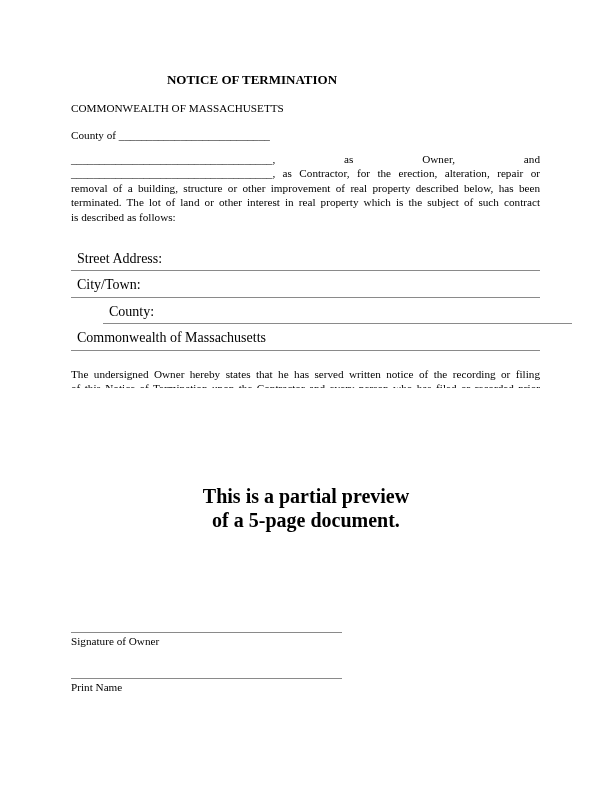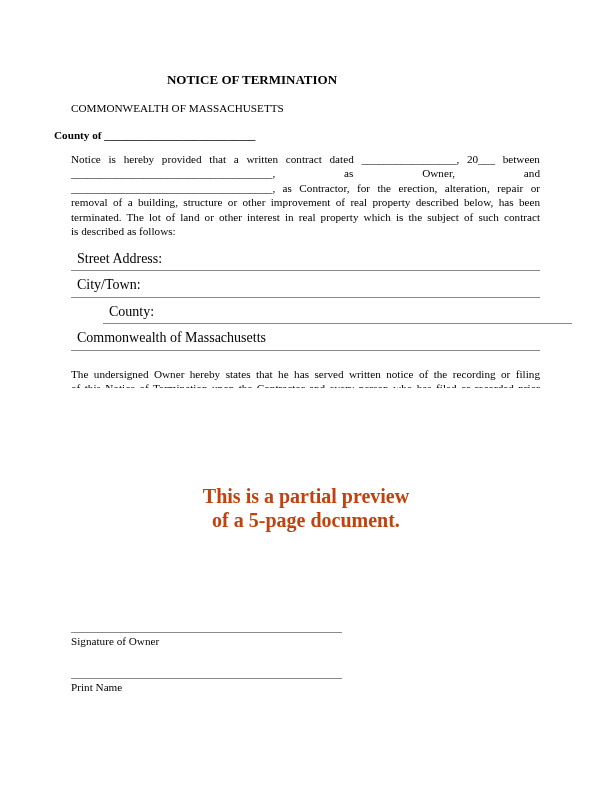--- a/index.html
+++ b/index.html
@@ -2,21 +2,21 @@
 <html><head>
 <meta charset="utf-8">
 <style>
   html, body { margin: 0; padding: 0; background: #ffffff; }
   body { width: 612px; height: 792px; position: relative; overflow: hidden;
          font-family: "Liberation Serif", "DejaVu Serif", serif; color: #000; }
   .abs { position: absolute; }
   .title { left: 0; width: 504px; top: 72px; text-align: center; font-weight: bold; font-size: 13px; }
   .t12 { font-size: 11.2px; line-height: 14px; }
   .heading { left: 71px; top: 101px; }
-  .county-line { left: 54px; top: 128px; font-weight: bold; }
+  .county-line { left: 71px; top: 128px; }
   .para { left: 71px; width: 469px; top: 152px; text-align: justify; font-size: 11.2px; line-height: 14.4px; }
   .para .jl { display: flex; justify-content: space-between; white-space: nowrap; }
   .para .full { text-align: justify; text-align-last: justify; }
   .para .last { text-align: left; }
   .addr-row { left: 71px; width: 469px; height: 26.5px; border-bottom: 1.4px solid #8a8a8a; box-sizing: border-box; }
   .addr-row span { position: absolute; left: 6px; top: 6px; font-size: 14px; }
   .para2 { left: 71px; width: 469px; top: 367px; font-size: 11.2px; line-height: 14.4px; text-align: justify; text-align-last: justify; white-space: nowrap; }
   .clip2 { left: 71px; width: 469px; top: 381px; height: 7px; overflow: hidden; font-size: 11.2px; line-height: 14.4px; white-space: nowrap; text-align-last: justify; text-align: justify; }
   .clip2 div { position: relative; top: 0; }
   .banner { left: 0; width: 612px; top: 484px; text-align: center; font-weight: bold; font-size: 20px; line-height: 24px; }
@@ -29,34 +29,20 @@
 <div class="abs title">NOTICE OF TERMINATION</div>
 
 <div class="abs t12 heading">COMMONWEALTH OF MASSACHUSETTS</div>
 
 <div class="abs t12 county-line">
   <span>County of</span>
   <span>___________________________</span>
 </div>
 
 <div class="abs para">
-  <div class="jl">
-    <span>Notice</span>
-    <span>is</span>
-    <span>hereby</span>
-    <span>provided</span>
-    <span>that</span>
-    <span>a</span>
-    <span>written</span>
-    <span>contract</span>
-    <span>dated</span>
-    <span>_________________,</span>
-    <span>20___</span>
-    <span>between</span>
-  </div>
   <div class="jl">
     <span>____________________________________,</span>
     <span>as</span>
     <span>Owner,</span>
     <span>and</span>
   </div>
   <div class="full">____________________________________, as Contractor, for the erection, alteration, repair or</div>
   <div class="full">removal of a building, structure or other improvement of real property described below, has been</div>
   <div class="full">terminated. The lot of land or other interest in real property which is the subject of such contract</div>
   <div class="last">is described as follows:</div>
@@ -73,21 +59,21 @@
 </div>
 <div class="abs addr-row" style="top:324px;">
   <span>Commonwealth of Massachusetts</span>
 </div>
 
 <div class="abs para2">The undersigned Owner hereby states that he has served written notice of the recording or filing</div>
 <div class="abs clip2">
   <div>of this Notice of Termination upon the Contractor and every person who has filed or recorded prior</div>
 </div>
 
-<div class="abs banner" id="banner" style="color: #c2410c;">
+<div class="abs banner" id="banner" style="color: #000000;">
   <div>This is a partial preview</div>
   <div>of a 5-page document.</div>
 </div>
 
 <div class="abs sig-line" style="top:632px;"></div>
 <div class="abs sig-label" style="top:635px;">Signature of Owner</div>
 
 <div class="abs sig-line" style="top:678px;"></div>
 <div class="abs sig-label" style="top:681px;">Print Name</div>
 

